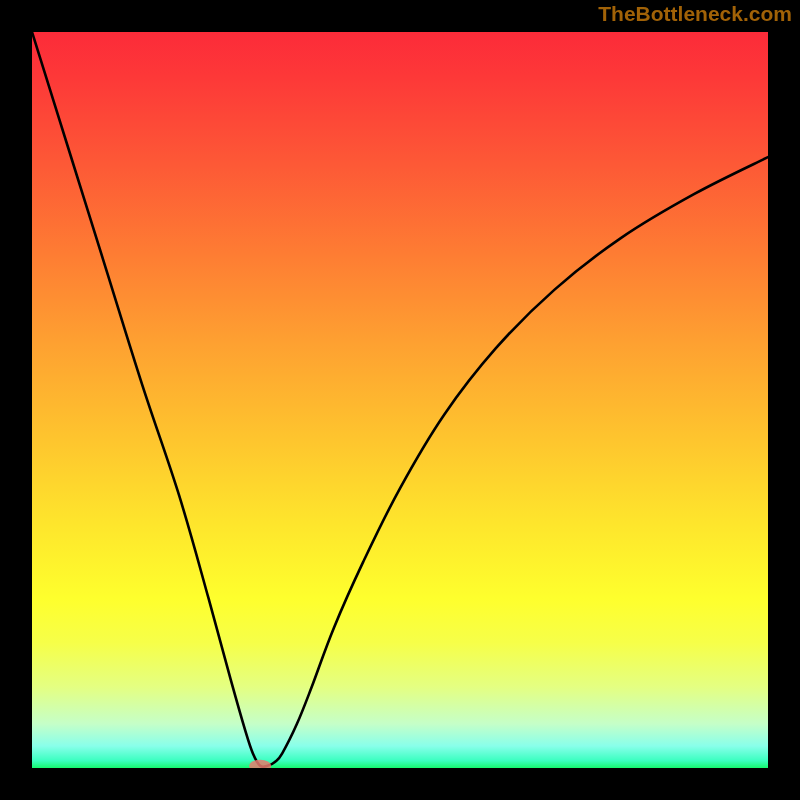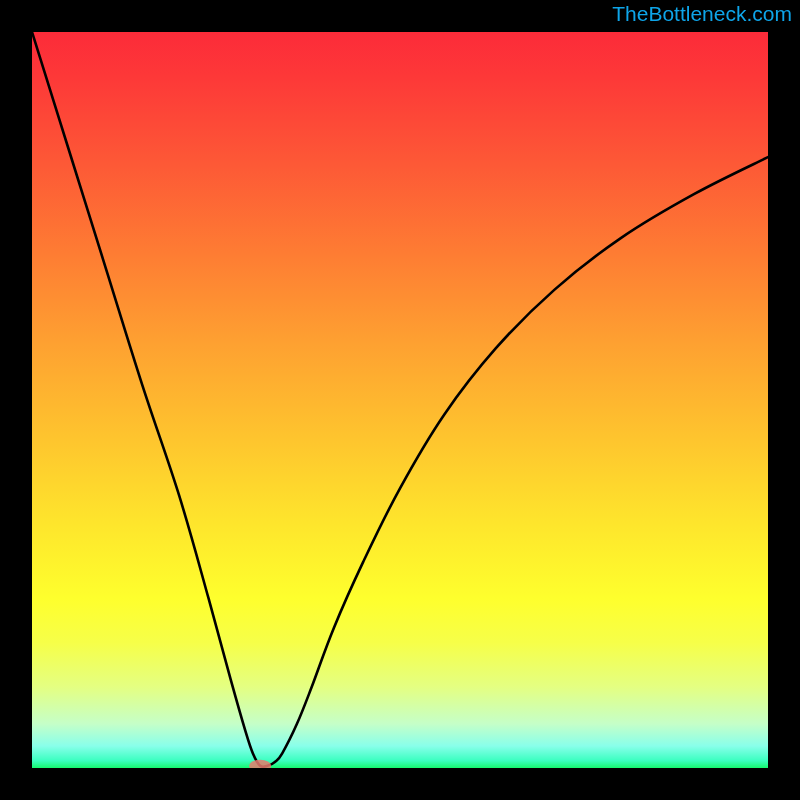--- a/index.html
+++ b/index.html
@@ -14,23 +14,23 @@
   .frame {
     position: relative;
     width: 800px;
     height: 800px;
     background: #000;
   }
   .watermark {
     position: absolute;
     top: 2px;
     right: 8px;
-    color: #0ea5e9;
+    color: #a16207;
     font-size: 21px;
-    font-weight: 400;
+    font-weight: 700;
     letter-spacing: 0px;
     z-index: 10;
   }
   .plot-area {
     position: absolute;
     left: 32px;
     top: 32px;
     width: 736px;
     height: 736px;
     overflow: hidden;

